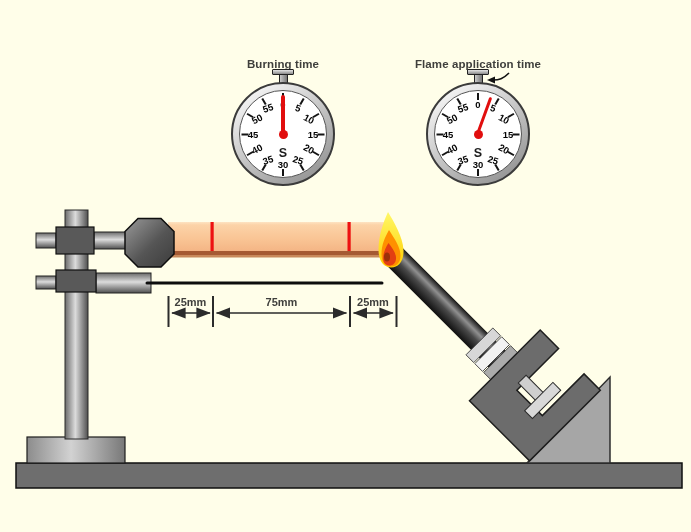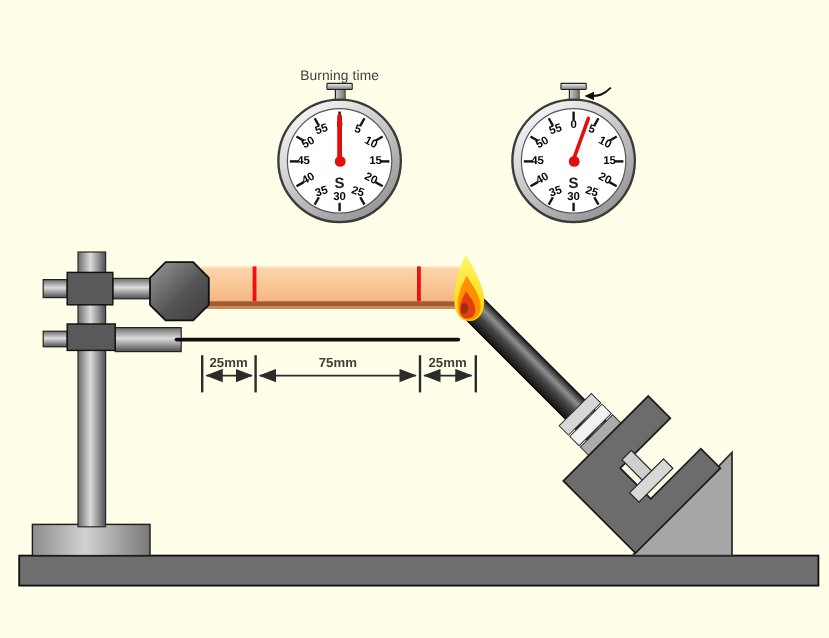--- a/index.html
+++ b/index.html
@@ -2,21 +2,21 @@
 <html><head>
 <meta charset="utf-8">
 <style>
   html,body{margin:0;padding:0;}
   body{font-family:"Liberation Sans",sans-serif;background:#FFFEE9;}
   .scene{position:relative;width:691px;height:532px;background:#FFFEE9;overflow:hidden;}
 
   
   .watch{position:absolute;width:104px;height:104px;}
   .watch-label{position:absolute;left:50%;top:-24px;transform:translateX(-50%);
-    width:220px;text-align:center;font-size:11.5px;font-weight:normal;color:#3F3F3C;letter-spacing:.1px;}
+    width:220px;text-align:center;font-size:11.5px;font-weight:bold;color:#3F3F3C;letter-spacing:.1px;}
   .crown{position:absolute;left:50%;top:-13px;transform:translateX(-50%);width:22px;z-index:3;}
   .crown-cap{width:22px;height:6px;background:linear-gradient(#e5e5e5,#8a8a8a);
     border:1px solid #222;border-radius:1px;box-sizing:border-box;}
   .crown-stem{width:9px;height:9px;margin:0 auto;background:linear-gradient(90deg,#c9c9c9,#777);
     border:1px solid #222;border-top:none;box-sizing:border-box;}
   .bezel{position:absolute;inset:0;border-radius:50%;box-sizing:border-box;
     border:2px solid #3b3b3b;background:linear-gradient(145deg,#f0f0f0 15%,#9a9a9a 85%);z-index:4;}
   .face{position:absolute;left:6px;top:6px;width:88px;height:88px;border-radius:50%;
     background:#fff;border:1.5px solid #565656;box-sizing:border-box;}
   .tick{position:absolute;left:50%;top:50%;width:2px;height:7px;margin-left:-1px;margin-top:-3.5px;background:#141414;}
@@ -177,20 +177,21 @@
           <div class="dial-num" style="left: 13px; top: 43px; transform: translate(-50%, -50%) rotate(0deg);">45</div>
           <div class="tick" style="transform: rotate(300deg) translateY(-38px);"></div>
           <div class="dial-num" style="left: 17.0192px; top: 28px; transform: translate(-50%, -50%) rotate(-28deg);">50</div>
           <div class="tick" style="transform: rotate(330deg) translateY(-38px);"></div>
           <div class="dial-num" style="left: 28px; top: 17.0192px; transform: translate(-50%, -50%) rotate(-18deg);">55</div>
         </div>
     </div>
   </div>
 
   <div class="watch" style="left:426px;top:82px;">
+    <div class="watch-label">Flame application time</div>
     <div class="crown">
       <div class="crown-cap"></div>
       <div class="crown-stem"></div>
     </div>
     <svg class="press-arrow" width="24" height="13" viewBox="0 0 24 13">
       <path d="M22 2 C16 8, 12 9, 6 9" stroke="#111" stroke-width="1.6" fill="none"></path>
       <polygon points="0,9 8,5.5 8,12.5" fill="#111"></polygon>
     </svg>
     <div class="bezel">
       <div class="face">

